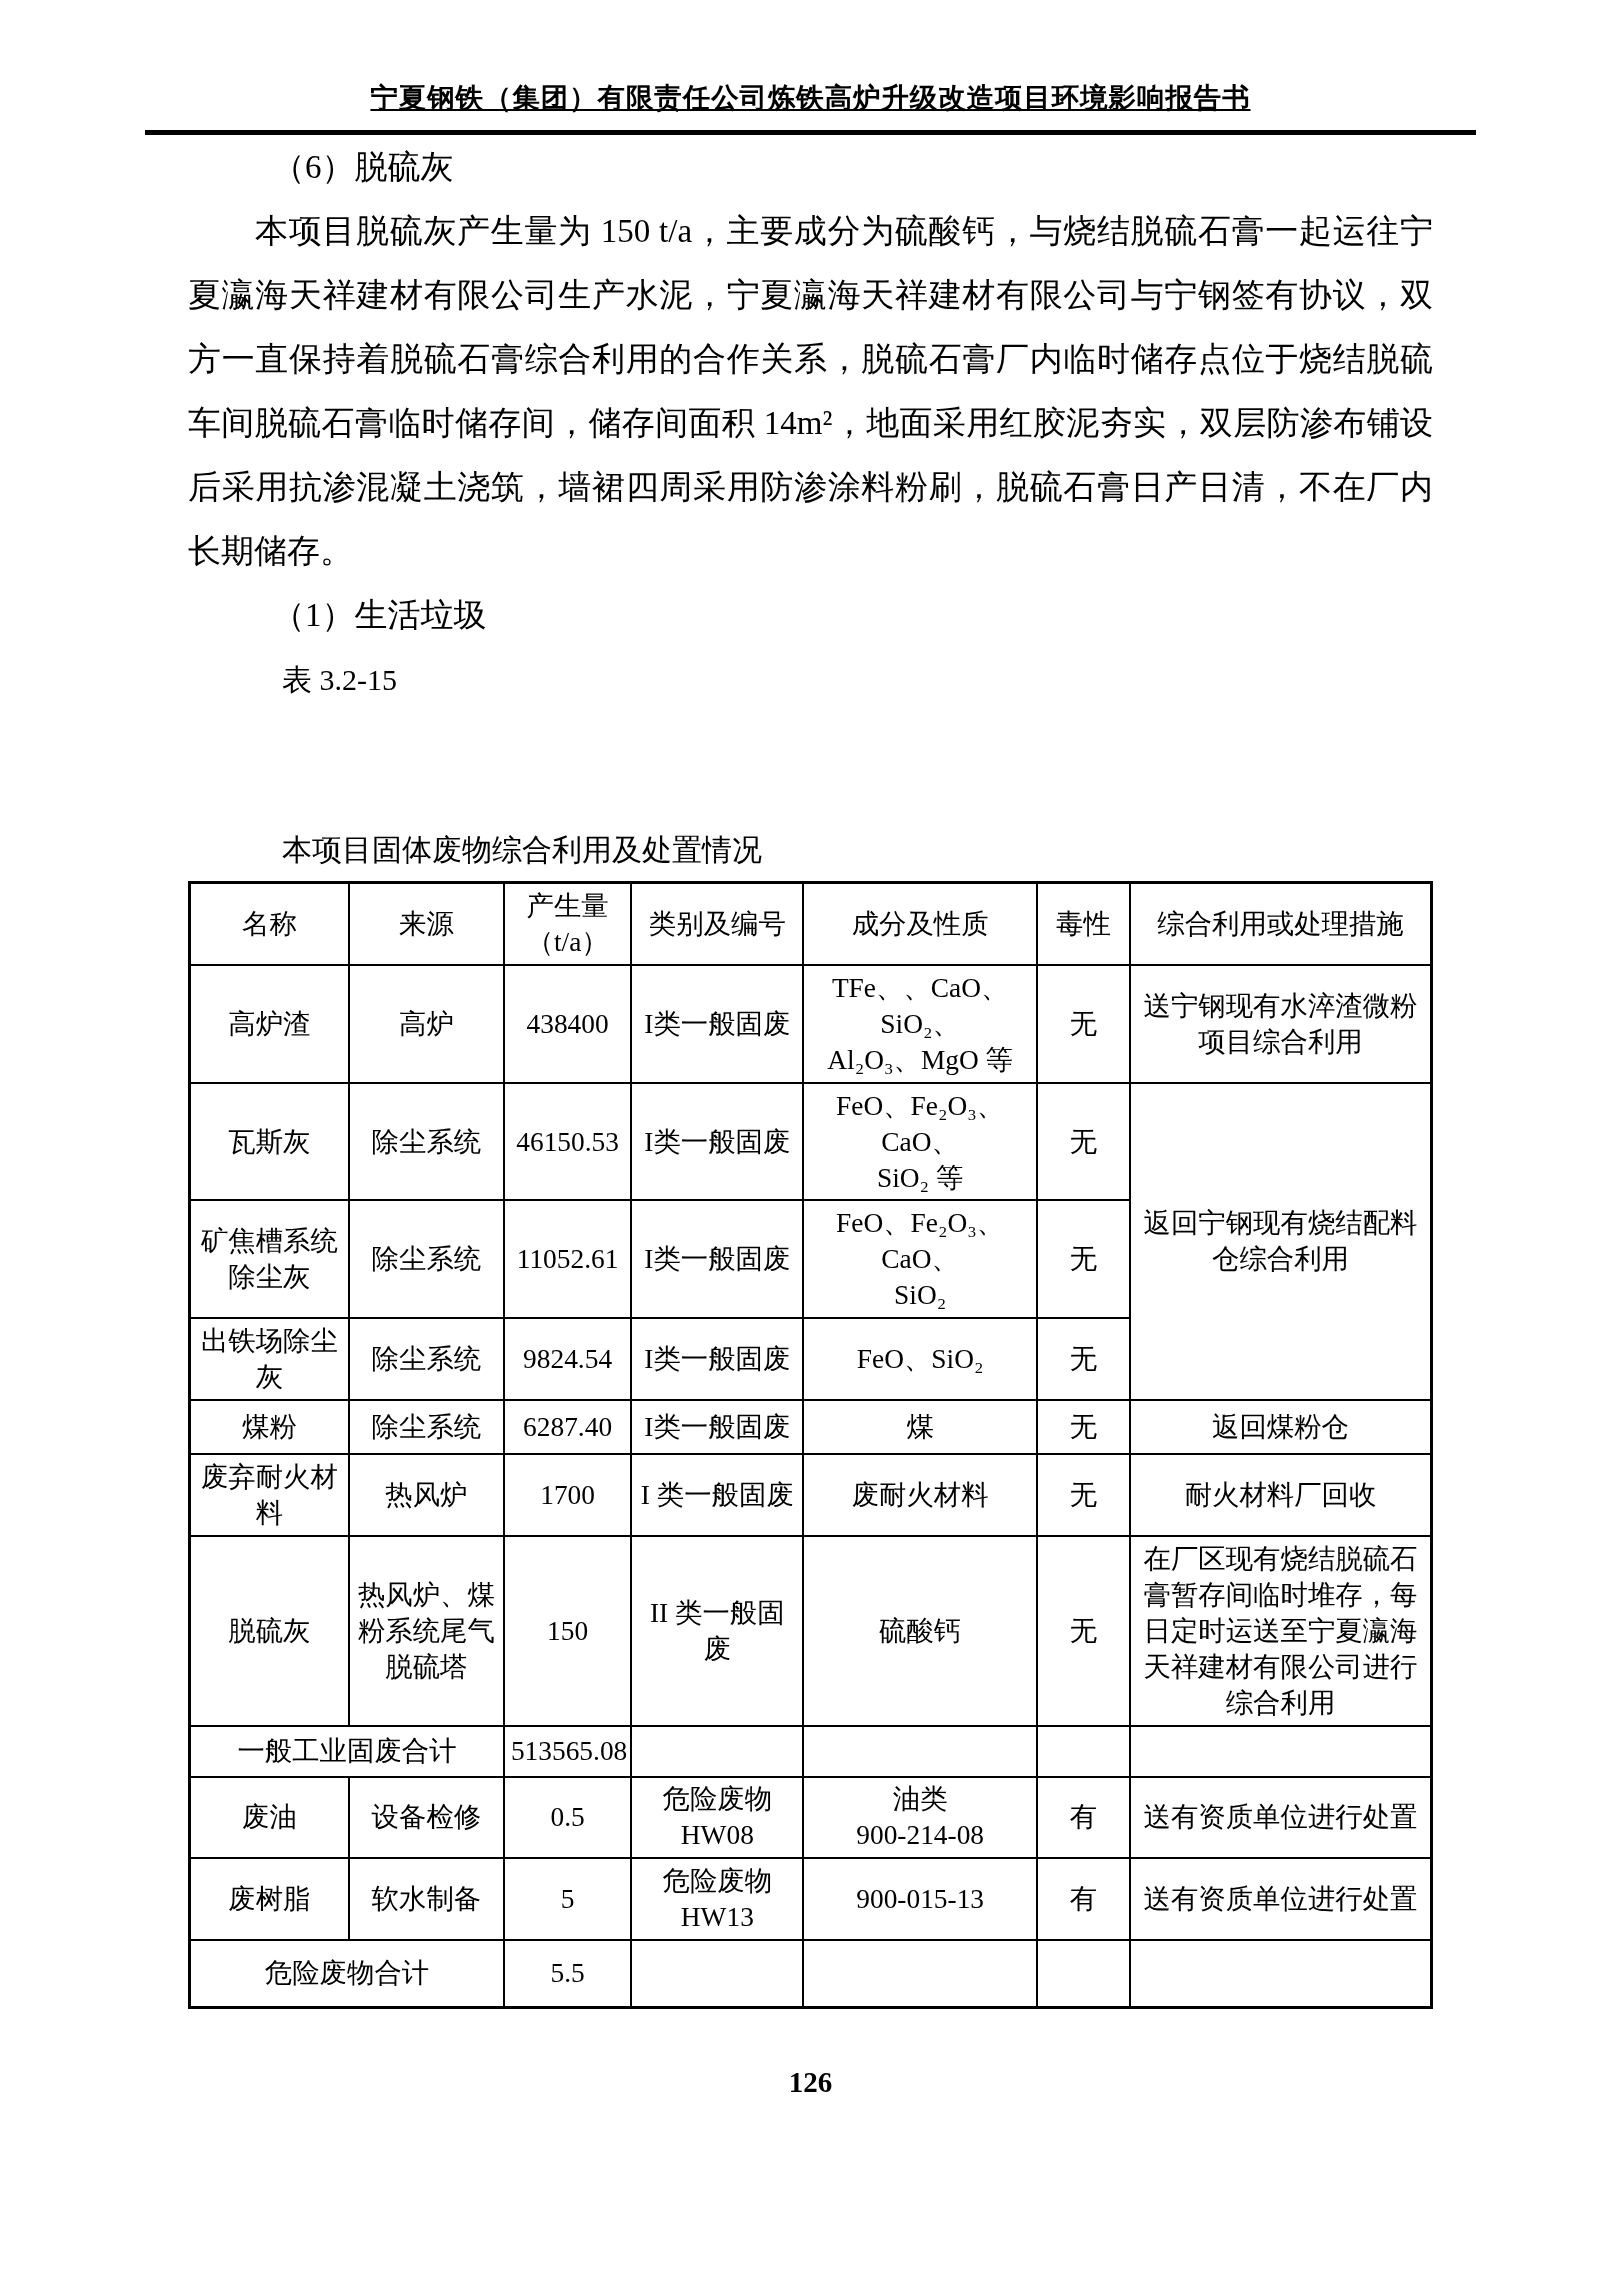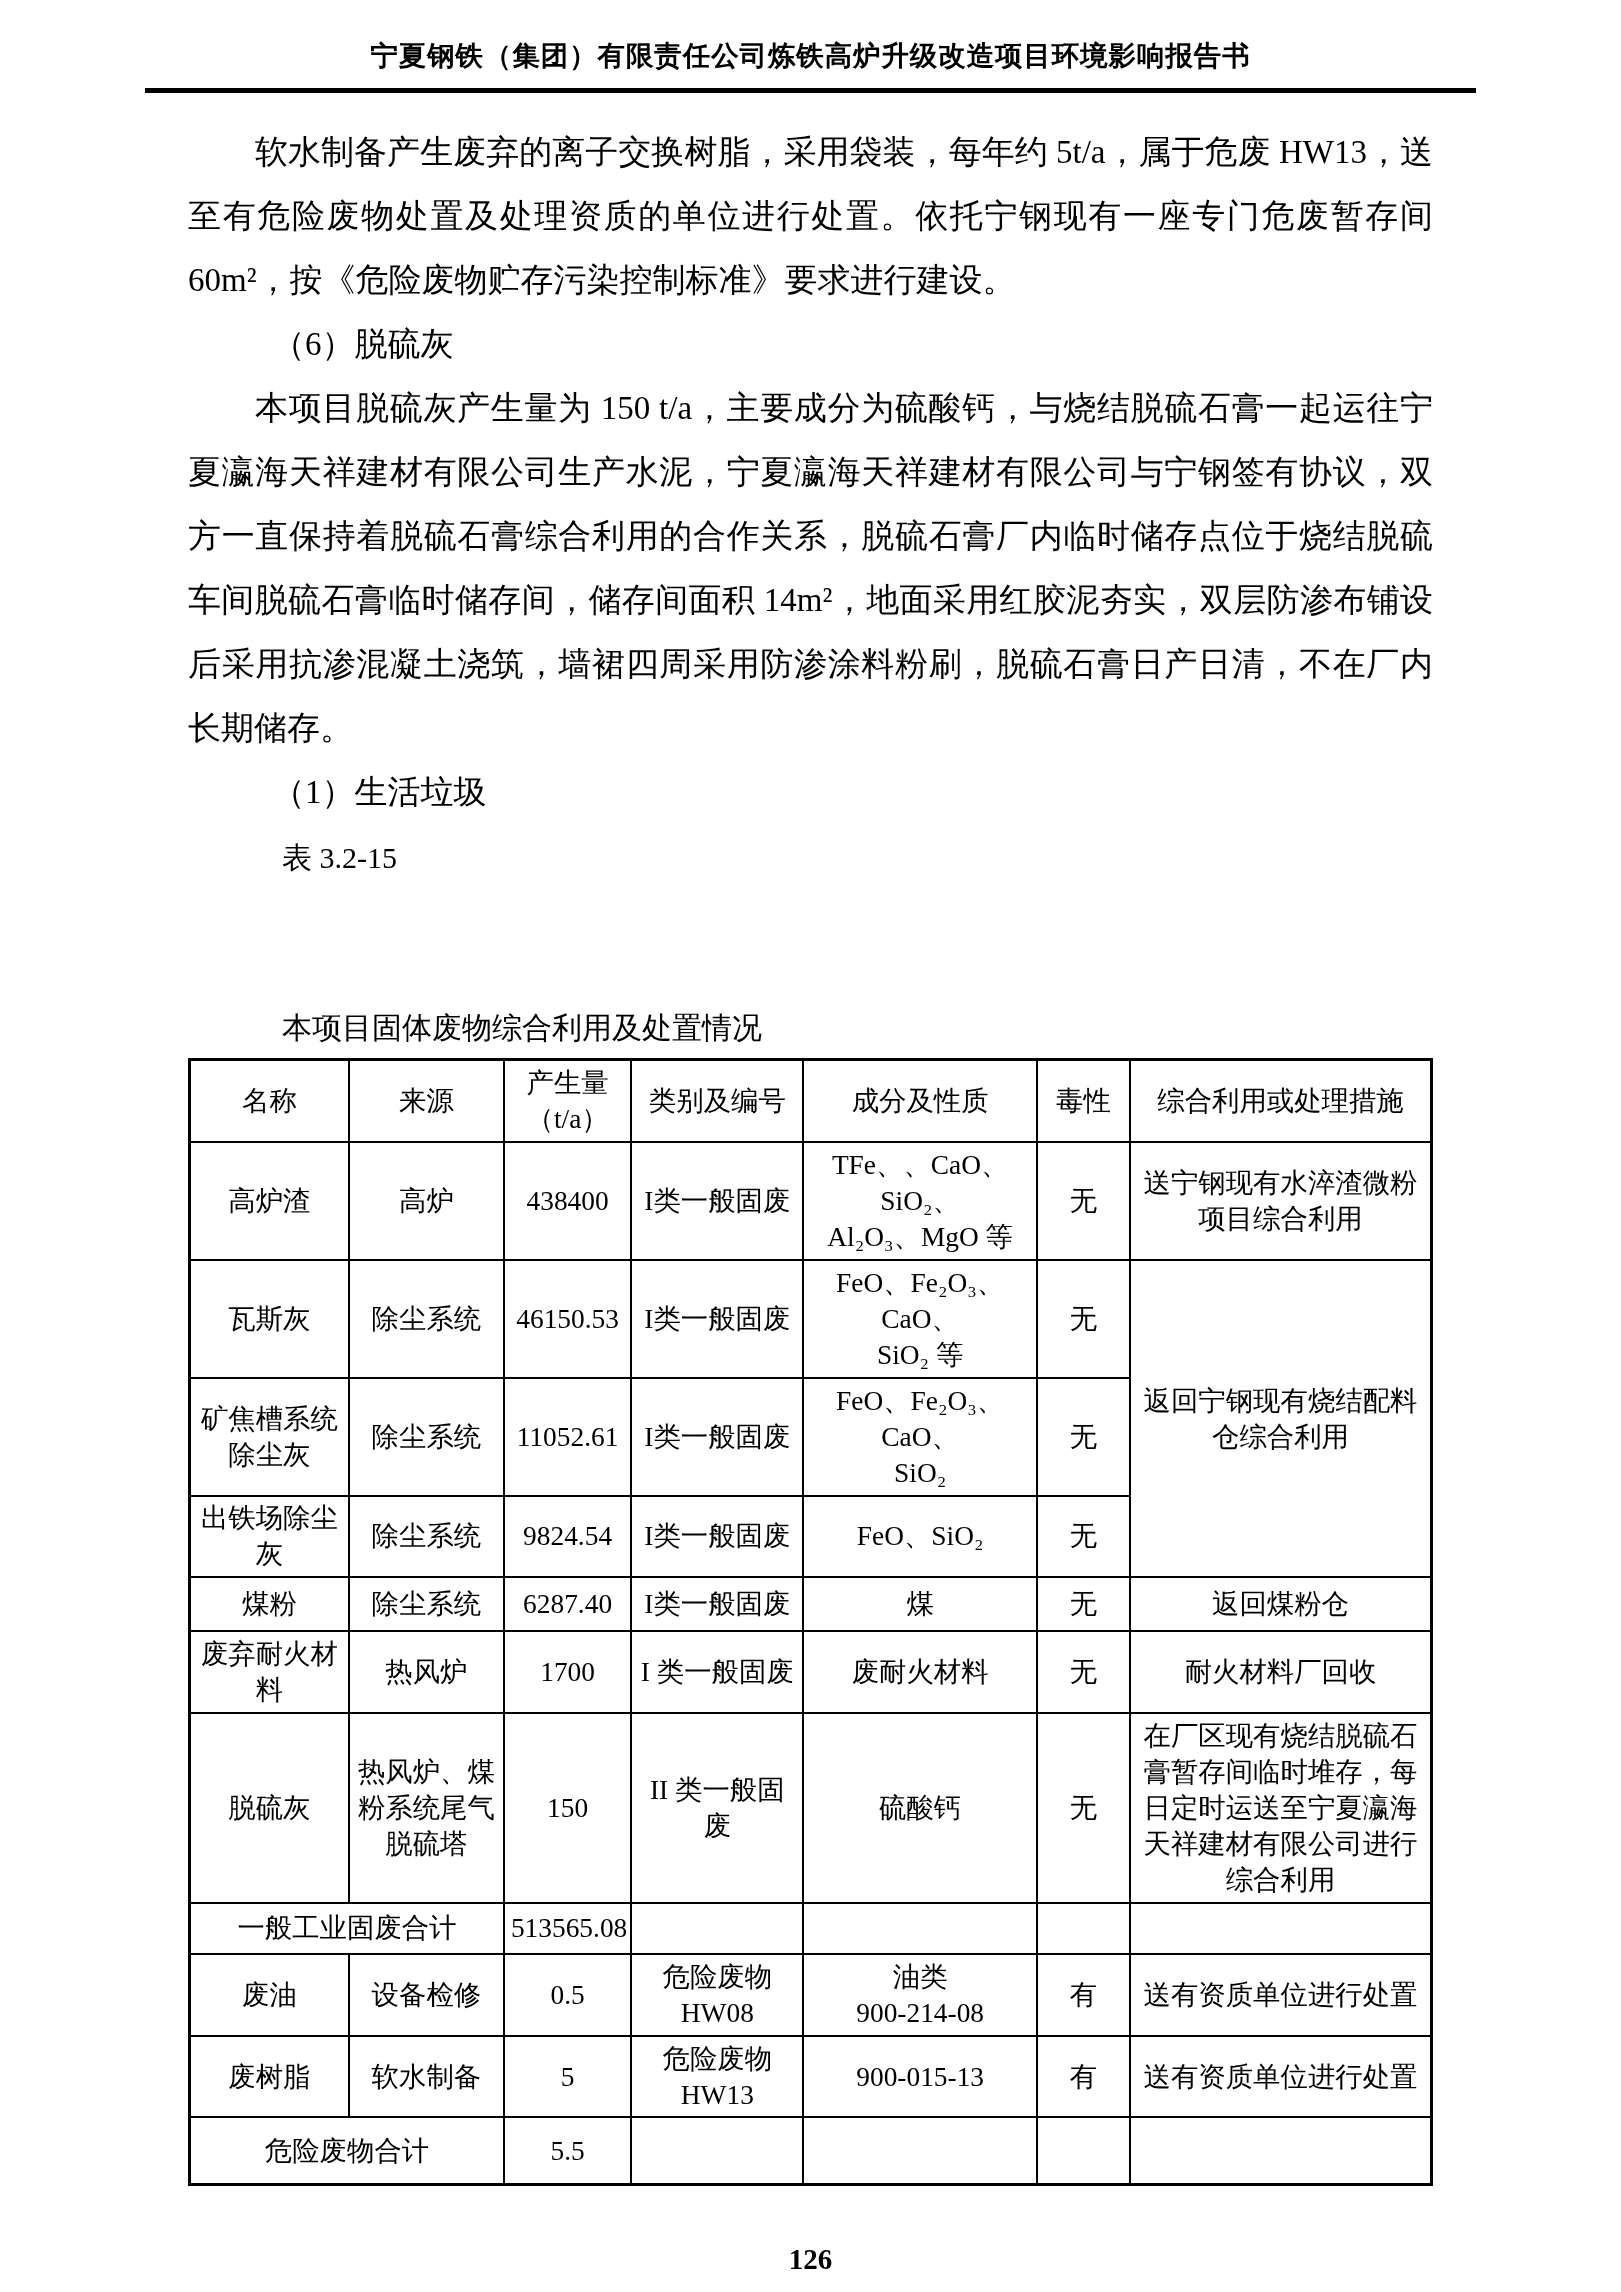--- a/index.html
+++ b/index.html
@@ -3,21 +3,21 @@
 <meta charset="utf-8">
 <style>
   * { margin:0; padding:0; box-sizing:border-box; }
   html,body { background:#ffffff; }
   .page {
     width:1621px; height:2293px;
     background:#ffffff; color:#000000;
     font-family:"Liberation Serif","DejaVu Serif",serif;
     position:relative; overflow:hidden;
   }
-  .doc-header { text-align:center; padding-top:38px; }
+  .doc-header { text-align:center; padding-top:80px;text-decoration:underline; }
   .doc-header .title { font-size:27.4px; font-weight:bold; letter-spacing:1px; }
   .header-rule { width:1331px; height:4.9px; background:#000; margin:13.7px auto 0; }
   .content { padding:0 188px; }
   .para {
     font-size:33px; line-height:64px; text-align:justify;
     text-indent:67px; text-justify:inter-ideograph;
   }
   .para.first { margin-top:27.4px; }
   .heading { font-size:33px; line-height:64px; text-indent:84px; }
   .caption {
@@ -52,21 +52,20 @@
 
 <div class="page">
 
   <div class="doc-header">
     <div class="title">宁夏钢铁（集团）有限责任公司炼铁高炉升级改造项目环境影响报告书</div>
     <div class="header-rule"></div>
   </div>
 
   <div class="content">
 
-    <p class="para first">软水制备产生废弃的离子交换树脂，采用袋装，每年约 5t/a，属于危废 HW13，送至有危险废物处置及处理资质的单位进行处置。依托宁钢现有一座专门危废暂存间 60m²，按《危险废物贮存污染控制标准》要求进行建设。</p>
     <p class="heading">（6）脱硫灰</p>
     <p class="para">本项目脱硫灰产生量为 150 t/a，主要成分为硫酸钙，与烧结脱硫石膏一起运往宁夏瀛海天祥建材有限公司生产水泥，宁夏瀛海天祥建材有限公司与宁钢签有协议，双方一直保持着脱硫石膏综合利用的合作关系，脱硫石膏厂内临时储存点位于烧结脱硫车间脱硫石膏临时储存间，储存间面积 14m²，地面采用红胶泥夯实，双层防渗布铺设后采用抗渗混凝土浇筑，墙裙四周采用防渗涂料粉刷，脱硫石膏日产日清，不在厂内长期储存。</p>
     <p class="heading">（1）生活垃圾</p>
 
     <div class="caption">
       <span>表 3.2-15</span>
       <span>本项目固体废物综合利用及处置情况</span>
     </div>
 
     <table class="waste">

